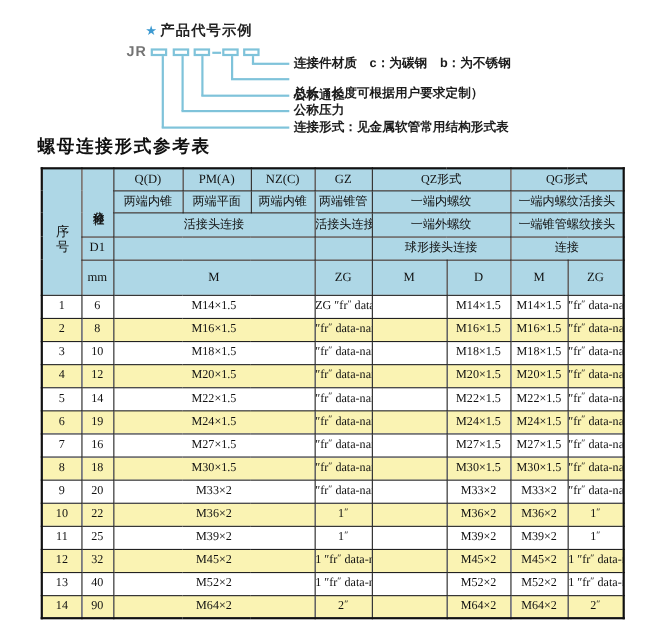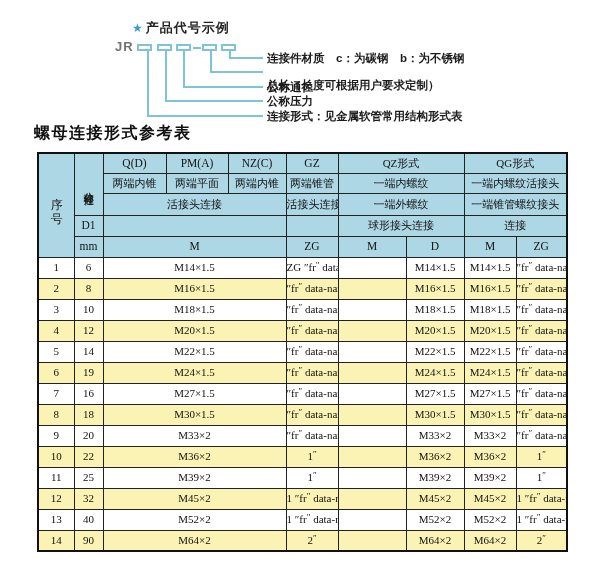--- a/index.html
+++ b/index.html
@@ -52,21 +52,21 @@
     border-collapse:collapse;table-layout:fixed;
     border:2px solid #111;
   }
   table.ref th,table.ref td{
     border:1px solid #222;padding:0;text-align:center;vertical-align:middle;
     font-weight:normal;font-size:11px;line-height:1.1;color:#111;
     overflow:hidden;white-space:nowrap;
   }
   table.ref thead th{background:var(--blue);}
   table.ref thead th.latin{font-size:11.5px;}
-  tr.hr1{height:20px}tr.hr2{height:20px}tr.hr3{height:22px}tr.hr4{height:21px}tr.hr5{height:21px}
+  tr.hr1{height:20px}tr.hr2{height:20px}tr.hr3{height:22px}tr.hr4{height:21px}tr.hr5{height:32px}
   table.ref tbody tr{height:21px;background:#ffffff;}
   table.ref tbody tr.alt{background:var(--yellow);}
   .vseq{
     writing-mode:vertical-rl;text-orientation:upright;
     letter-spacing:16px;font-size:12px;display:inline-block;
   }
   .vdn{
     writing-mode:vertical-rl;text-orientation:upright;
     letter-spacing:1px;font-size:10.5px;display:inline-block;
   }

